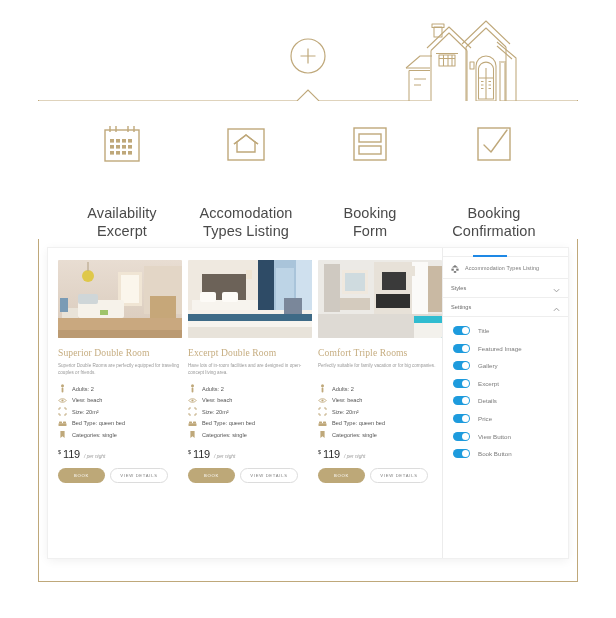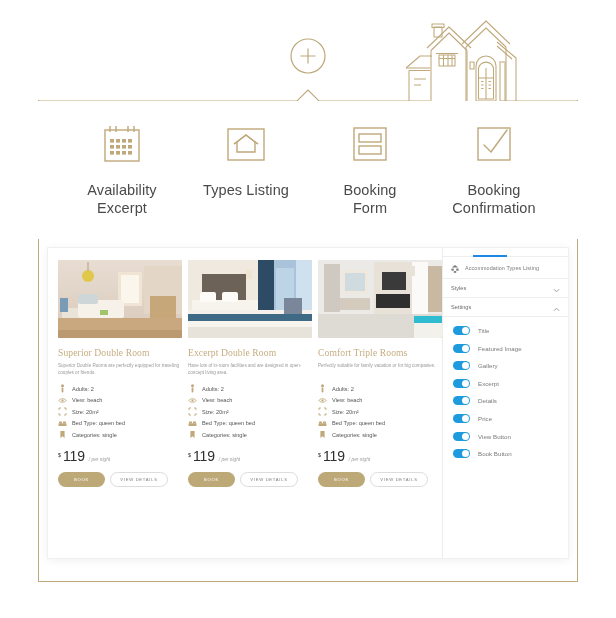--- a/index.html
+++ b/index.html
@@ -25,21 +25,21 @@
   }
 
   
   .features {
     position: absolute; left: 38px; top: 101px;
     width: 540px; height: 138px;
     display: flex; align-items: flex-start; justify-content: space-between;
     padding: 22px 22px 0 22px;
     background: #ffffff;
   }
-  .feature { width: 128px; display: flex; flex-direction: column; align-items: center; }
+  .feature { width: 128px; display: flex; flex-direction: column; align-items: center; gap: 23px; }
   .feature-icon { height: 42px; display: flex; align-items: center; justify-content: center; margin-bottom: 16px; }
   .feature-label {
     font-size: 14.5px; line-height: 18px; color: #4a4a4a;
     text-align: center; font-weight: 400; letter-spacing: .1px;
   }
 
   
   .builder {
     position: absolute; left: 48px; top: 248px;
     width: 520px; height: 310px;
@@ -65,21 +65,21 @@
   .card-desc {
     font-size: 4.6px; line-height: 7px; color: #9a9a9a; margin-bottom: 8px;
     height: 14px; overflow: hidden;
   }
   .spec-list { display: flex; flex-direction: column; gap: 2.5px; margin-bottom: 7px; }
   .spec { display: flex; align-items: center; gap: 5px; }
   .spec-ico { width: 9px; height: 9px; flex: 0 0 9px; display: flex; align-items: center; justify-content: center; }
   .spec-txt { font-size: 5.6px; color: #555; line-height: 8px; white-space: nowrap; }
   .price-row { display: flex; align-items: baseline; gap: 2px; margin: 2px 0 8px 0; }
   .price-cur { font-size: 5.5px; color: #333; position: relative; top: -4px; }
-  .price-val { font-size: 14px; color: #2e2e2e; font-weight: 400; letter-spacing: -.2px; }
+  .price-val { font-size: 11px; color: #2e2e2e; font-weight: 400; letter-spacing: -.2px; }
   .price-unit { font-size: 4.8px; color: #9b9b9b; font-style: italic; margin-left: 2px; }
   .btn-row { display: flex; gap: 5px; }
   .btn {
     height: 15px; border-radius: 8px; display: flex; align-items: center; justify-content: center;
     font-size: 4.2px; letter-spacing: .7px;
   }
   .btn-book { width: 47px; background: #bda878; color: #fff; }
   .btn-view { width: 58px; background: #fff; border: 1px solid #dcdcdc; color: #7d7d7d; }
 
   
@@ -210,20 +210,21 @@
     <div class="feature">
       <div class="feature-icon">
         <svg width="40" height="40" viewBox="0 0 40 40" fill="none" stroke="#bfa87a" stroke-width="1.4">
           <rect x="2" y="5" width="36" height="31"></rect>
           <path d="M11 28 L11 18 L20 11 L29 18 L29 28 Z"></path>
           <path d="M8 20 L20 11 L32 20"></path>
           <path d="M11 18 L8 20 M29 18 L32 20"></path>
         </svg>
       </div>
       <div class="feature-label">
+        <div>Accomodation</div>
         <div>Types Listing</div>
       </div>
     </div>
 
     <div class="feature">
       <div class="feature-icon">
         <svg width="36" height="40" viewBox="0 0 36 40" fill="none" stroke="#bfa87a" stroke-width="1.4">
           <rect x="2" y="4" width="32" height="32"></rect>
           <rect x="7" y="10" width="22" height="8"></rect>
           <rect x="7" y="22" width="22" height="8"></rect>

